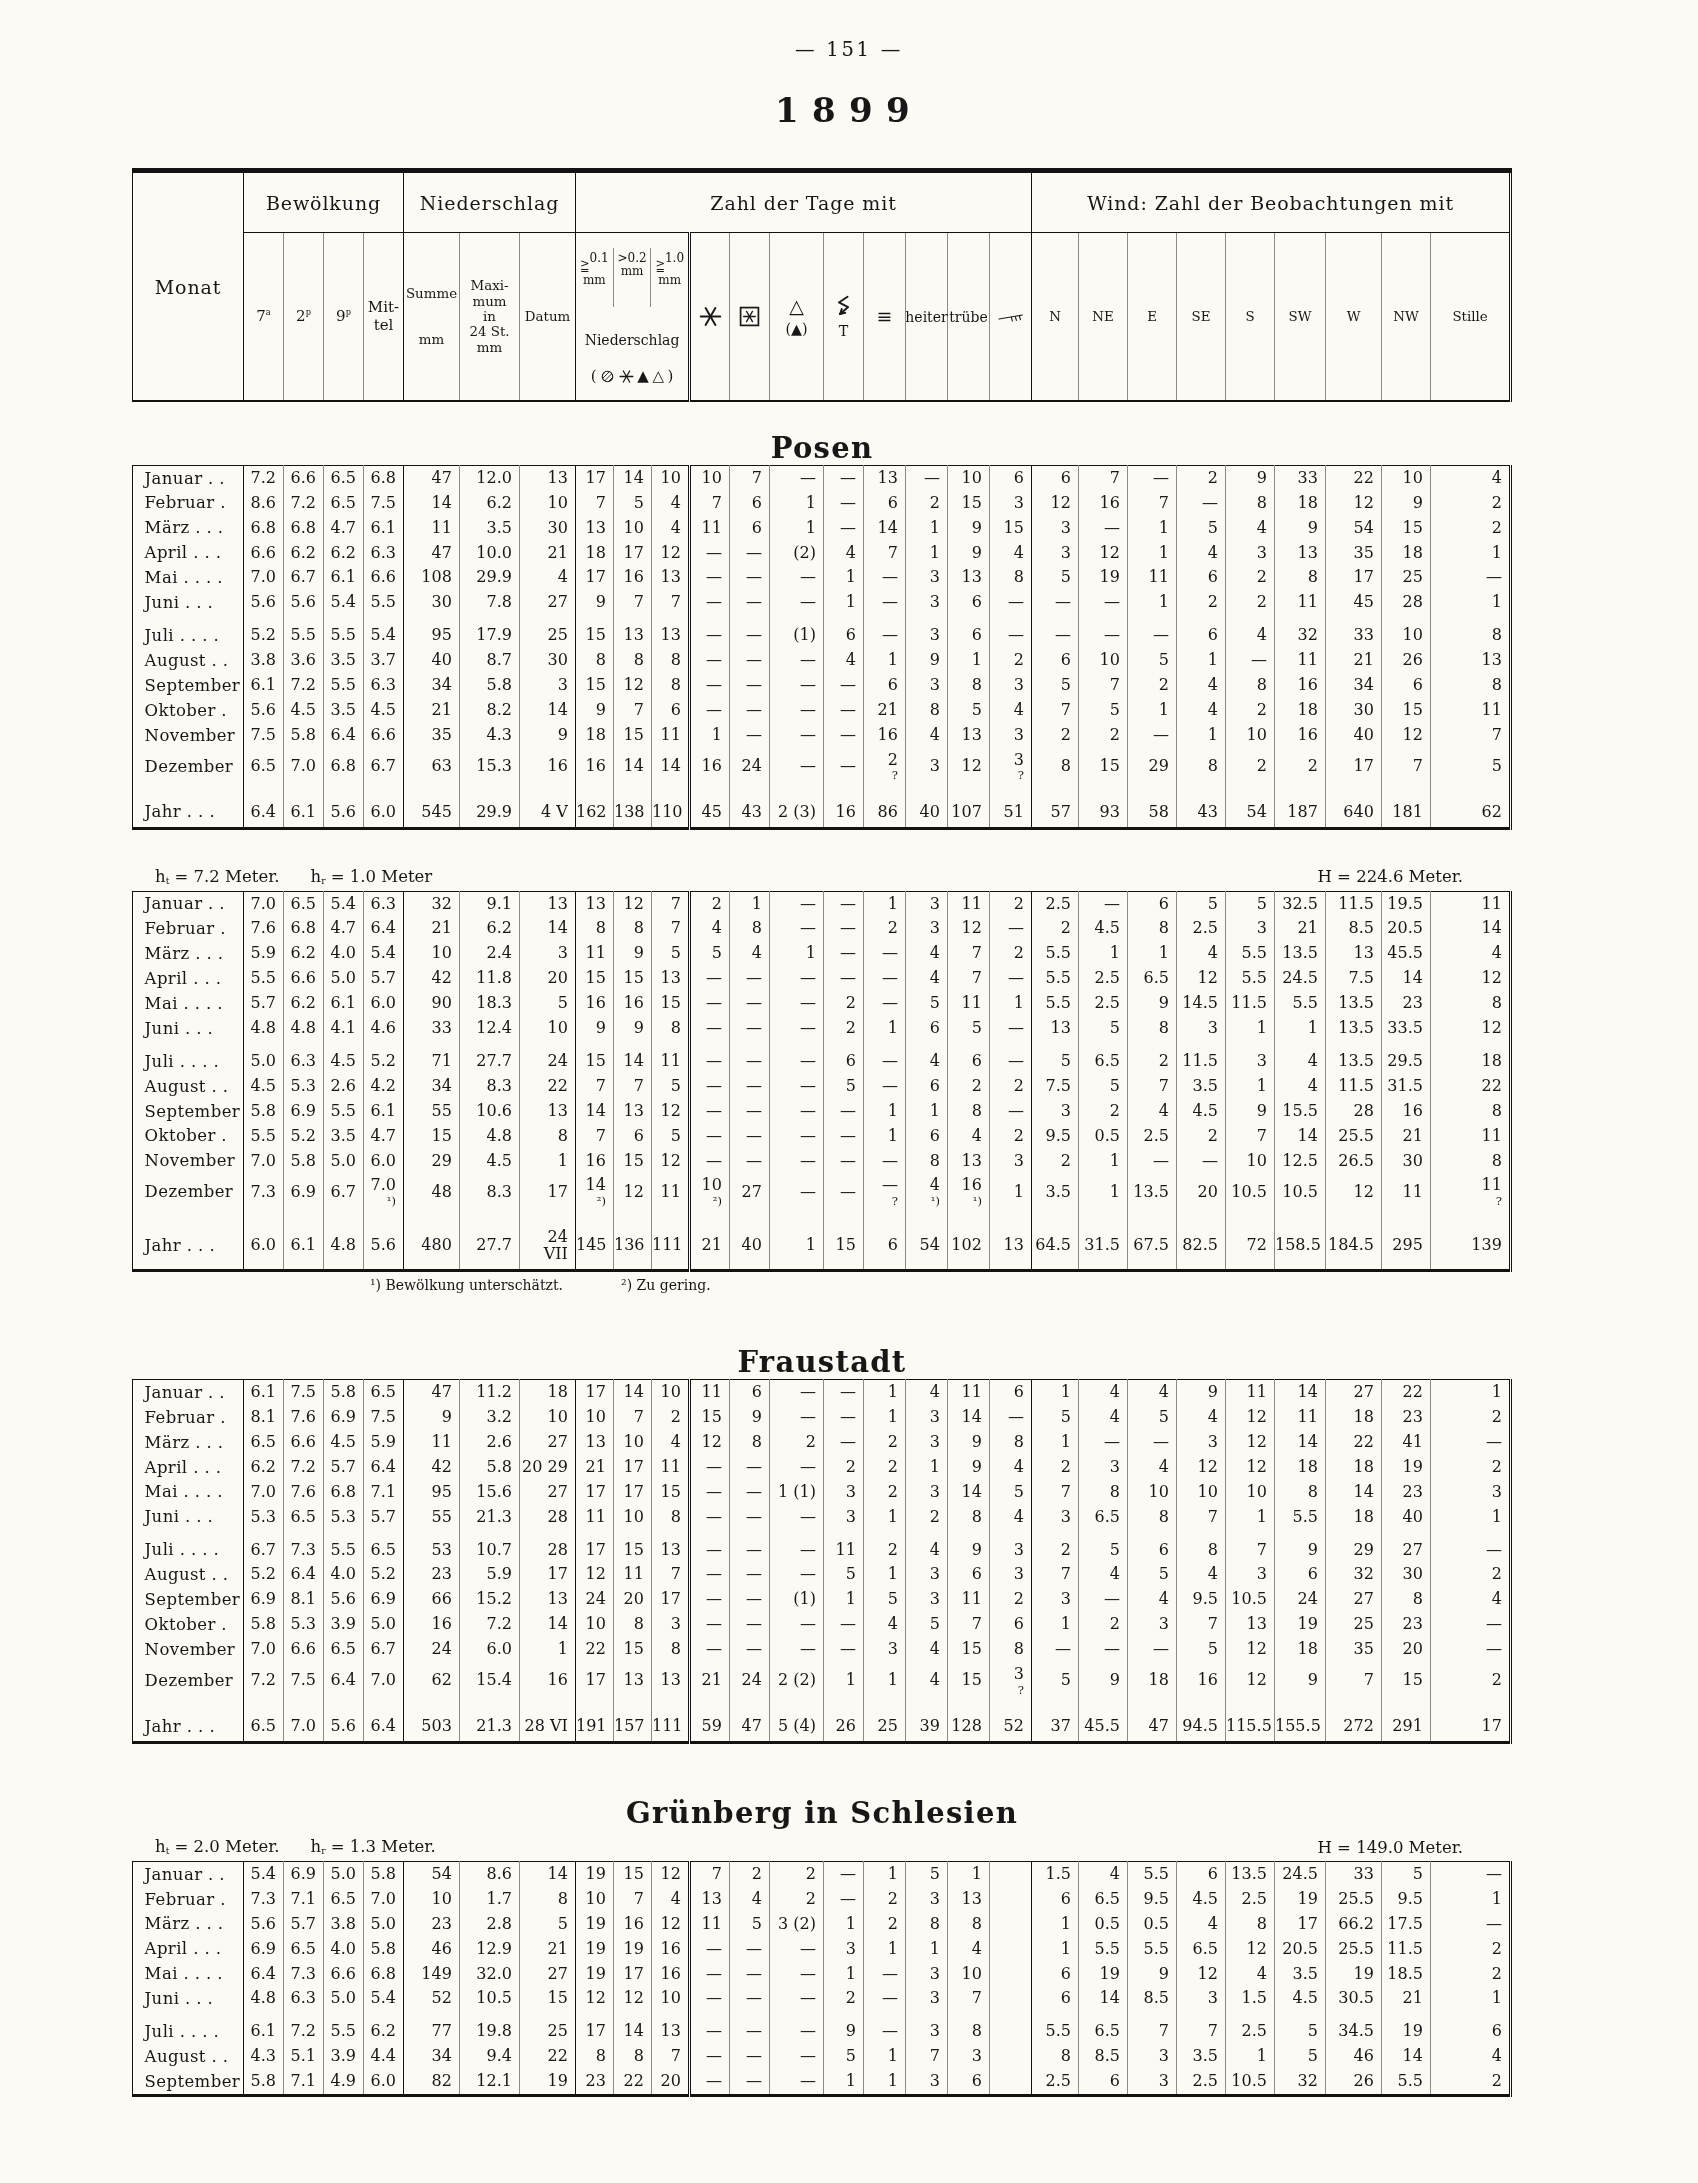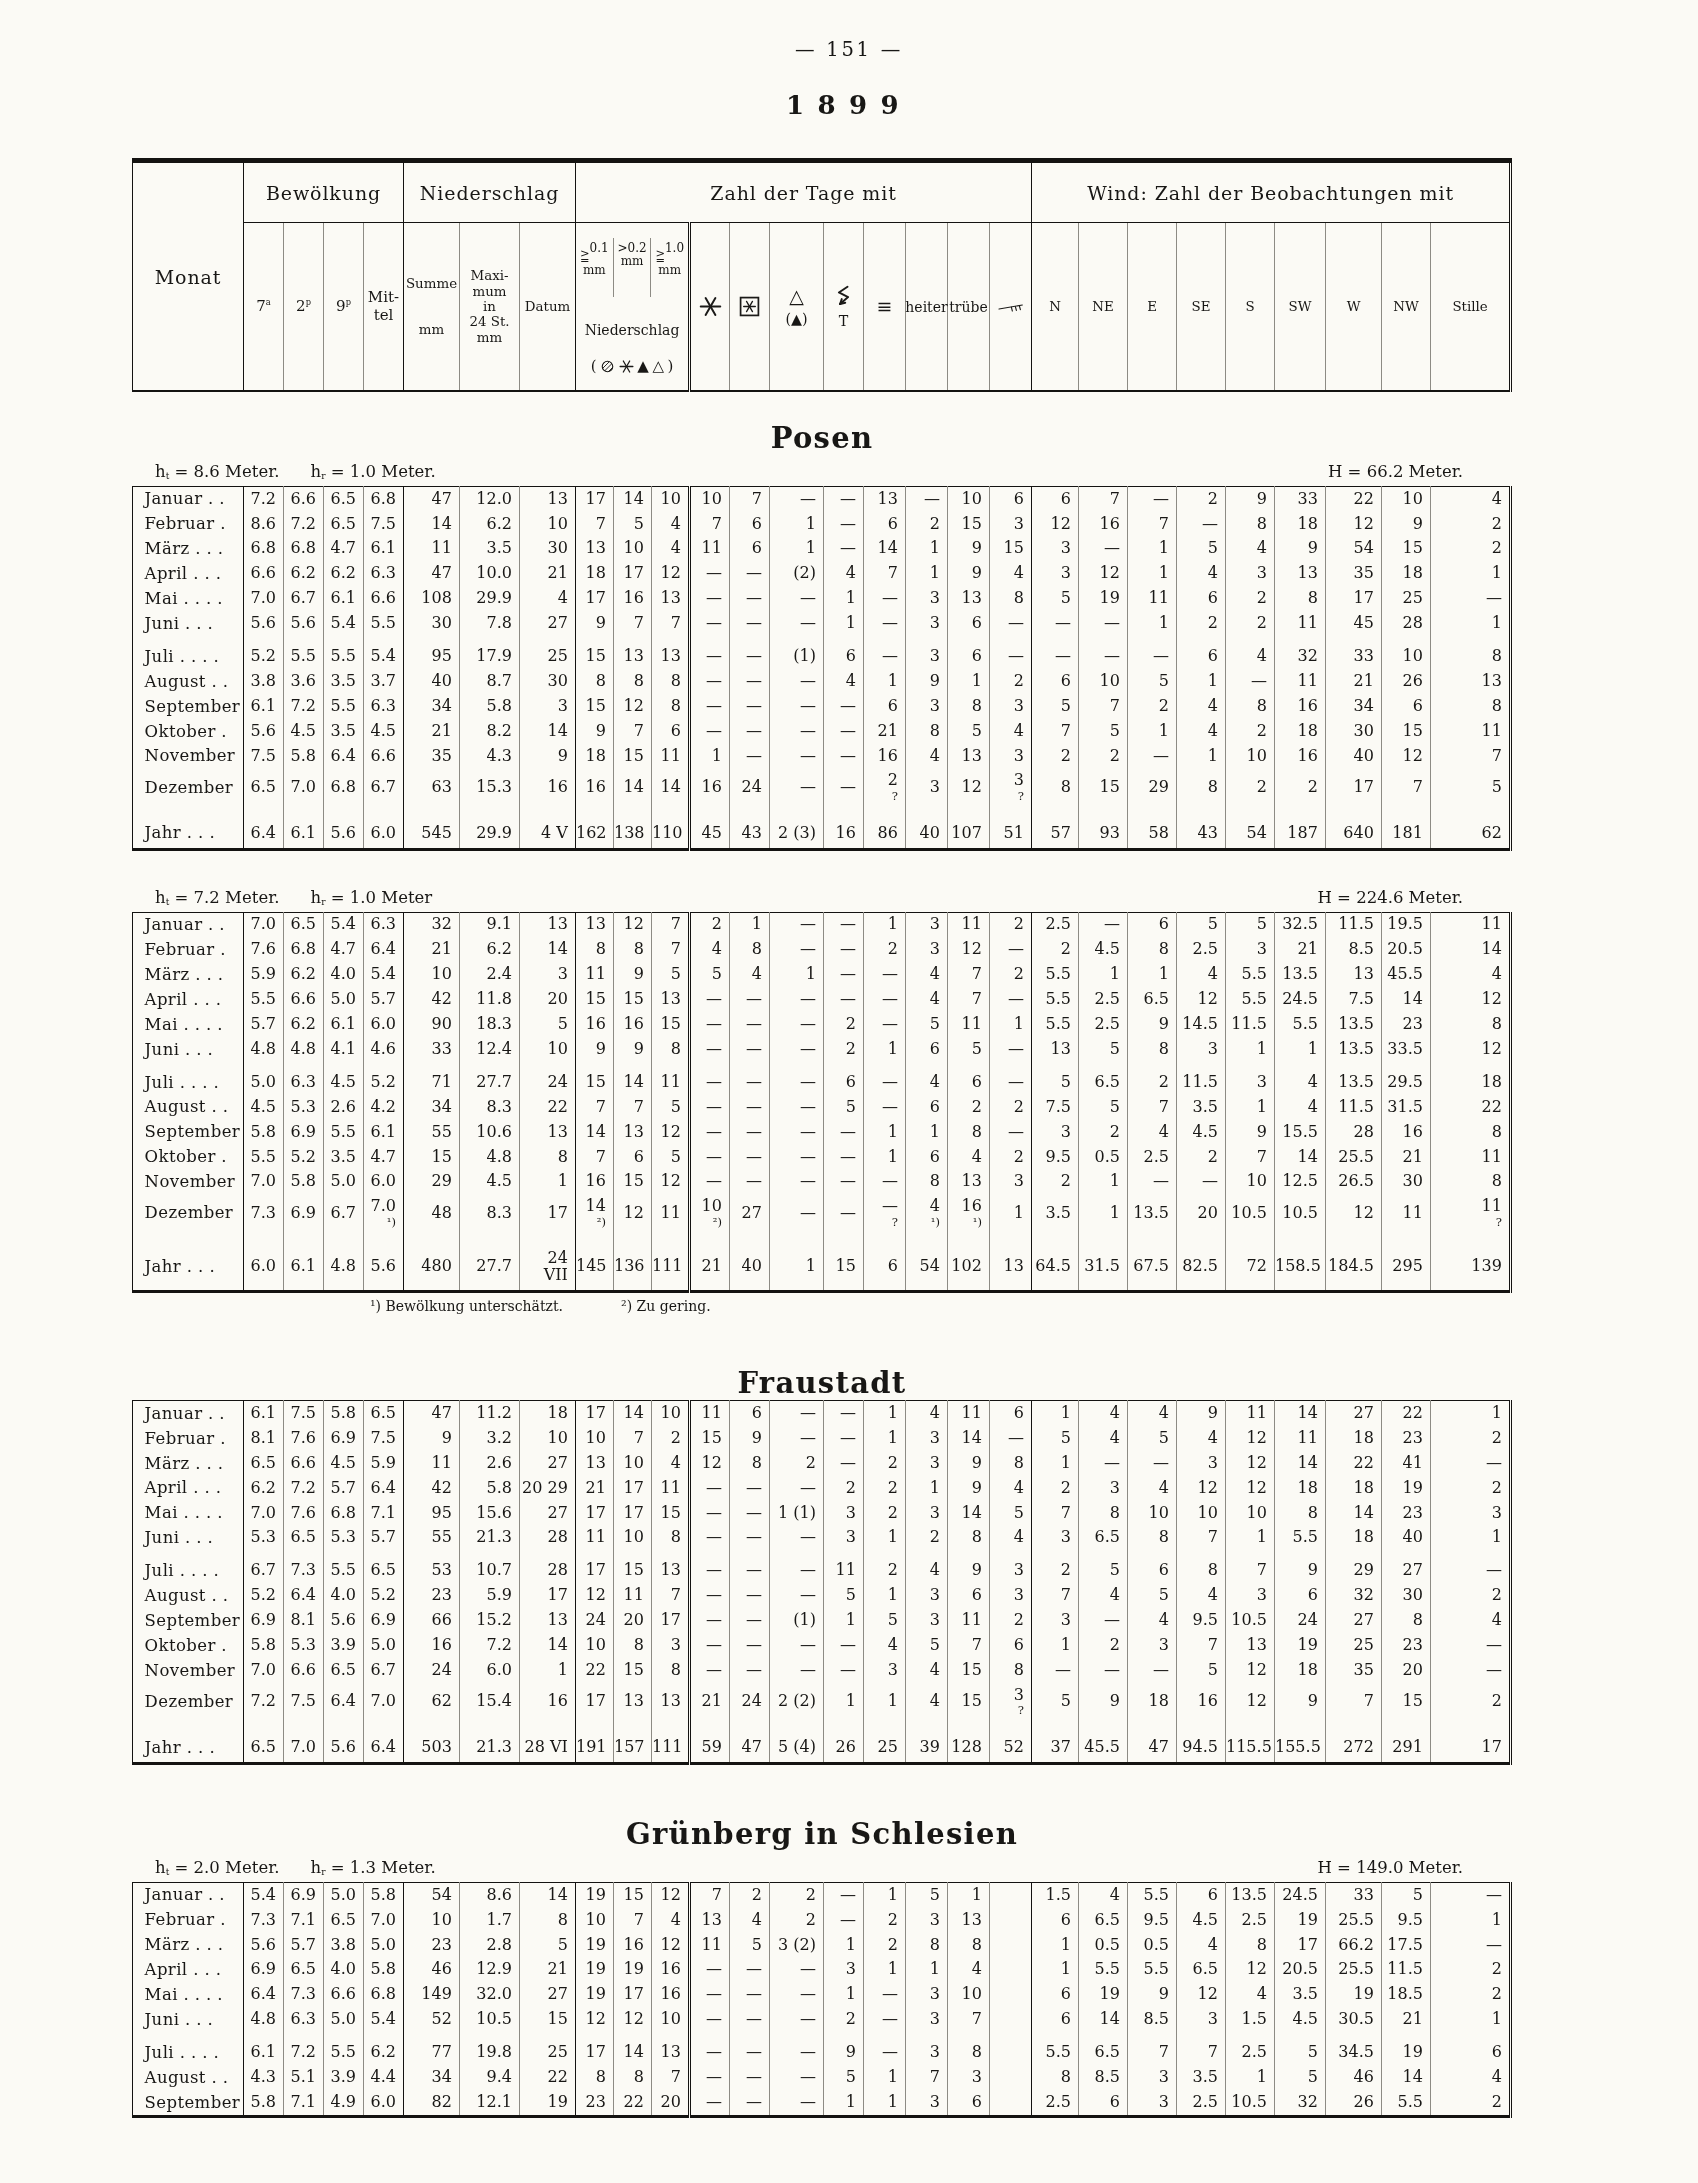--- a/index.html
+++ b/index.html
@@ -2,21 +2,21 @@
 <html style="font-size:7.1px"><head>
 <meta charset="utf-8">
 <style>
   html,body{margin:0;padding:0;background:#777;}
   .sheet{
     position:relative;width:1698px;height:2183px;margin:0 auto;
     background:#fbfaf5;color:#181715;overflow:hidden;
     font-family:"DejaVu Serif","DejaVu Sans",serif;
   }
   .page-number{padding-top:38px;text-align:center;font-size:19.6px;letter-spacing:2.7px;}
-  .year{margin-top:29px;text-align:center;font-size:26px;font-weight:bold;letter-spacing:13.4px;}
+  .year{margin-top:29px;text-align:center;font-size:34px;font-weight:bold;letter-spacing:13.4px;}
   table.grid{border-collapse:collapse;table-layout:fixed;width:1380px;margin-left:132px;}
   table.head-table{margin-top:38px;border-top:5.8px solid #141311;border-bottom:2.7px solid #141311;
     border-left:1.8px solid #141311;border-right:3.1px double #141311;}
   table.data-table{border-top:1.8px solid #141311;border-bottom:3.1px solid #141311;
     border-left:1.8px solid #141311;border-right:3.1px double #141311;}
   th,td{font-weight:normal;vertical-align:middle;}
   .hl{border-left:1.8px solid #141311;}
   .dl{border-left:3.1px double #141311;}
   .ll{border-left:0.4px solid #8d8b84;}
   tr.grp th{border-bottom:1.8px solid #141311;height:57px;font-size:19px;letter-spacing:0.9px;text-align:center;}
@@ -179,24 +179,20 @@
       <th class="ll">SW</th>
       <th class="ll">W</th>
       <th class="ll">NW</th>
       <th class="ll">Stille</th>
     </tr>
   </tbody>
     </table>
 
   <div>
     <div class="sec-title">Posen</div>
-    <div class="sec-meta">
-      <div class="left"><span>h<sub>t</sub> = 8.6 Meter.</span><span>h<sub>r</sub> = 1.0 Meter.</span></div>
-      <div class="right">H = 66.2 Meter.</div>
-    </div>
     <table class="grid data-table">
         <colgroup>
           <col style="width: 111px;">
           <col style="width: 40px;">
           <col style="width: 40px;">
           <col style="width: 40px;">
           <col style="width: 40px;">
           <col style="width: 56px;">
           <col style="width: 60px;">
           <col style="width: 56px;">

